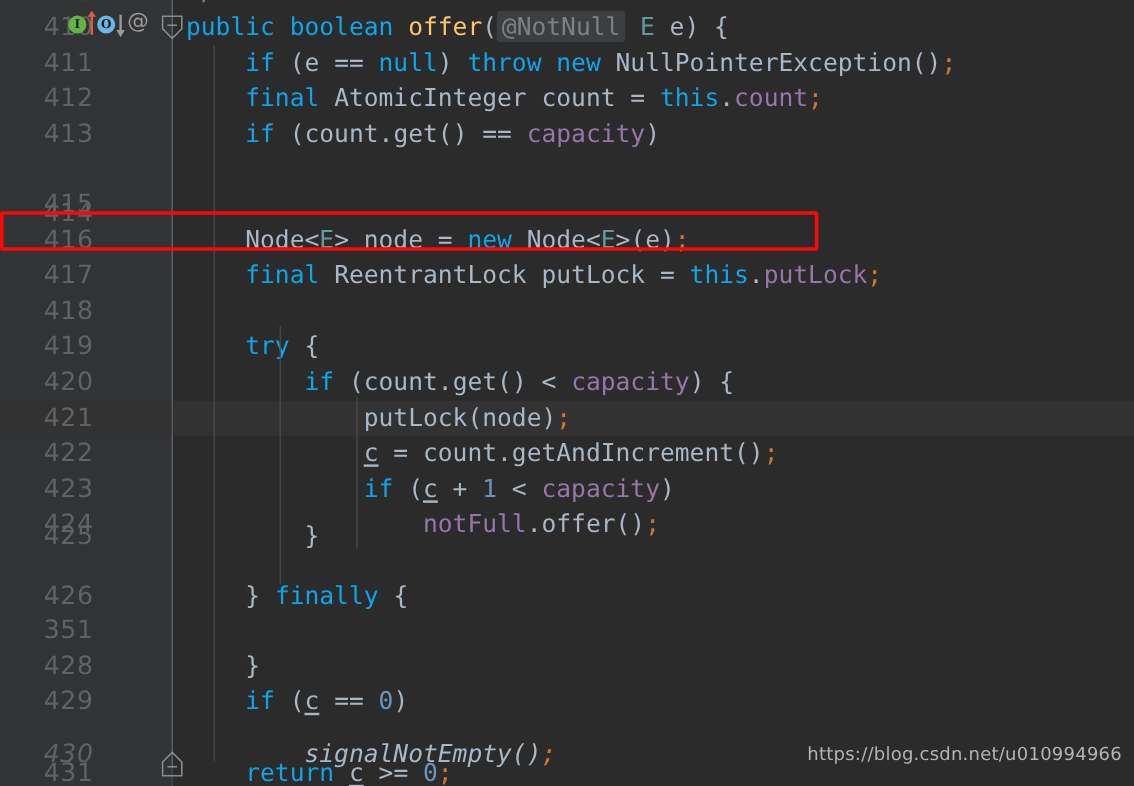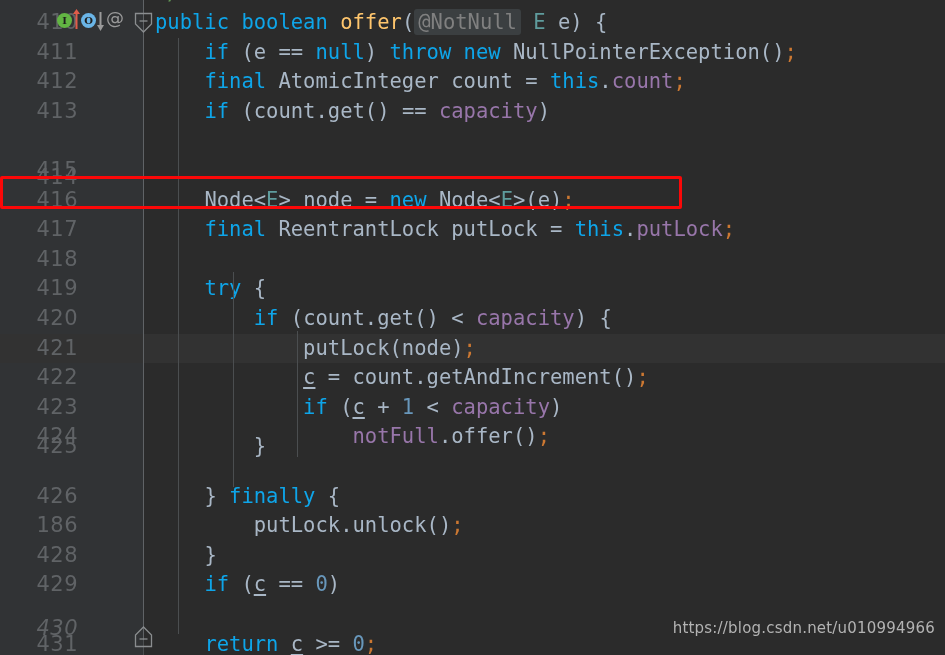--- a/index.html
+++ b/index.html
@@ -188,24 +188,24 @@
       <div class="row" style="top: 215.2px;"><div class="lineno">417</div><div class="code"><span class="plain">    </span><span class="kw">final</span><span class="plain"> </span><span class="typ">ReentrantLock</span><span class="plain"> </span><span class="plain">putLock</span><span class="plain"> </span><span class="pun">=</span><span class="plain"> </span><span class="kw">this</span><span class="pun">.</span><span class="fld">putLock</span><span class="semi">;</span></div></div>
       <div class="row" style="top: 244.8px; text-decoration: underline;"><div class="lineno">418</div></div>
       <div class="row" style="top: 274.4px;"><div class="lineno">419</div><div class="code"><span class="plain">    </span><span class="kw">try</span><span class="plain"> </span><span class="pun">{</span></div></div>
       <div class="row" style="top: 304px;"><div class="lineno">420</div><div class="code"><span class="plain">        </span><span class="kw">if</span><span class="plain"> </span><span class="pun">(</span><span class="plain">count</span><span class="pun">.</span><span class="plain">get</span><span class="pun">(</span><span class="pun">)</span><span class="plain"> </span><span class="pun">&lt;</span><span class="plain"> </span><span class="fld">capacity</span><span class="pun">)</span><span class="plain"> </span><span class="pun">{</span></div></div>
       <div class="row caretline" style="top: 333.6px;"><div class="rowbg"></div><div class="lineno">421</div><div class="code"><span class="plain">            </span><span class="plain">putLock</span><span class="pun">(</span><span class="plain">node</span><span class="pun">)</span><span class="semi">;</span></div></div>
       <div class="row" style="top: 363.2px;"><div class="lineno">422</div><div class="code"><span class="plain">            </span><span class="loc">c</span><span class="plain"> </span><span class="pun">=</span><span class="plain"> </span><span class="plain">count</span><span class="pun">.</span><span class="plain">getAndIncrement</span><span class="pun">(</span><span class="pun">)</span><span class="semi">;</span></div></div>
       <div class="row" style="top: 392.8px;"><div class="lineno">423</div><div class="code"><span class="plain">            </span><span class="kw">if</span><span class="plain"> </span><span class="pun">(</span><span class="loc">c</span><span class="plain"> </span><span class="pun">+</span><span class="plain"> </span><span class="num">1</span><span class="plain"> </span><span class="pun">&lt;</span><span class="plain"> </span><span class="fld">capacity</span><span class="pun">)</span></div></div>
       <div class="row" style="top: 422.4px;"><div class="lineno">424</div><div class="code"><span class="plain">                </span><span class="fld">notFull</span><span class="pun">.</span><span class="plain">offer</span><span class="pun">(</span><span class="pun">)</span><span class="semi">;</span></div></div>
       <div class="row" style="top: 432px;"><div class="lineno">425</div><div class="code"><span class="plain">        </span><span class="pun">}</span></div></div>
       <div class="row" style="top: 481.6px;"><div class="lineno">426</div><div class="code"><span class="plain">    </span><span class="pun">}</span><span class="plain"> </span><span class="kw">finally</span><span class="plain"> </span><span class="pun">{</span></div></div>
-      <div class="row" style="top: 511.2px;"><div class="lineno">186</div><div class="code"><span class="plain">        </span><span class="plain">putLock</span><span class="pun">.</span><span class="plain">unlock</span><span class="pun">(</span><span class="pun">)</span><span class="semi">;</span></div></div>
+      <div class="row" style="top: 511.2px;"><div class="lineno">351</div></div>
       <div class="row" style="top: 540.8px;"><div class="lineno">428</div><div class="code"><span class="plain">    </span><span class="pun">}</span></div></div>
       <div class="row" style="top: 570.4px;"><div class="lineno">429</div><div class="code"><span class="plain">    </span><span class="kw">if</span><span class="plain"> </span><span class="pun">(</span><span class="loc">c</span><span class="plain"> </span><span class="pun">=</span><span class="pun">=</span><span class="plain"> </span><span class="num">0</span><span class="pun">)</span></div></div>
-      <div class="row" style="top: 614px; font-style: italic;"><div class="lineno">430</div></div>
+      <div class="row" style="top: 614px; font-style: italic;"><div class="lineno">430</div><div class="code"><span class="plain">        </span><span class="plain">signalNotEmpty</span><span class="pun">(</span><span class="pun">)</span><span class="semi">;</span></div></div>
       <div class="row" style="top: 629.6px;"><div class="lineno">431</div><div class="code"><span class="plain">    </span><span class="kw">return</span><span class="plain"> </span><span class="loc">c</span><span class="plain"> </span><span class="pun">&gt;</span><span class="pun">=</span><span class="plain"> </span><span class="num">0</span><span class="semi">;</span></div></div>
     </div>
 
   <div class="iguide" style="left:178px; top:38px; height:596px;"></div>
   <div class="iguide" style="left:233px; top:272px; height:215px;"></div>
   <div class="iguide" style="left:297px; top:331px; height:126px;"></div>
 
   <div class="fold-rail" style="top:0px; height:640px;"></div>
 
   <div class="foldhandle" style="left:134px; top:12px;">

